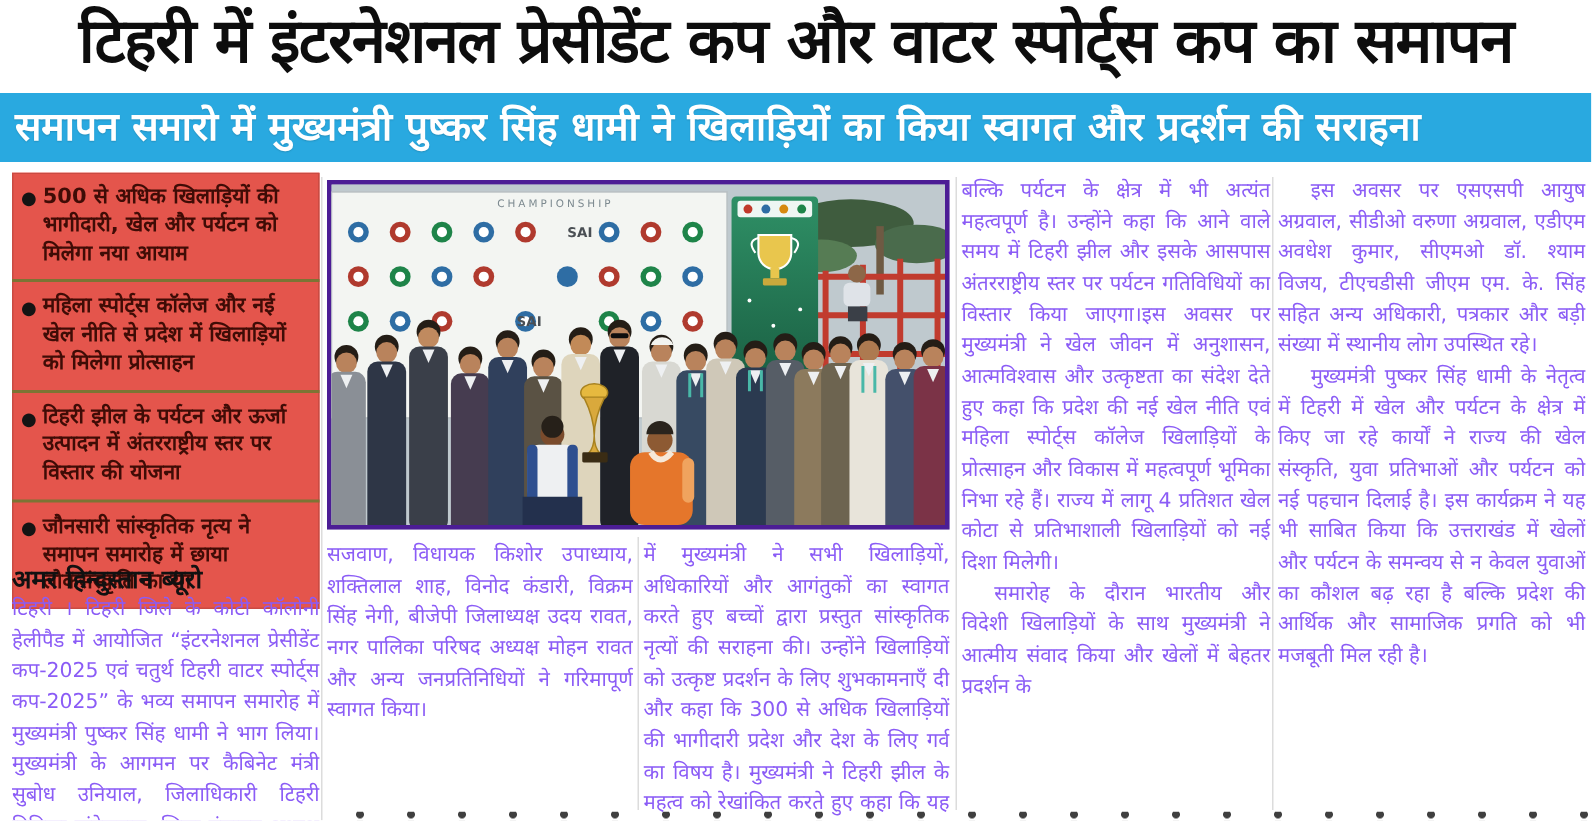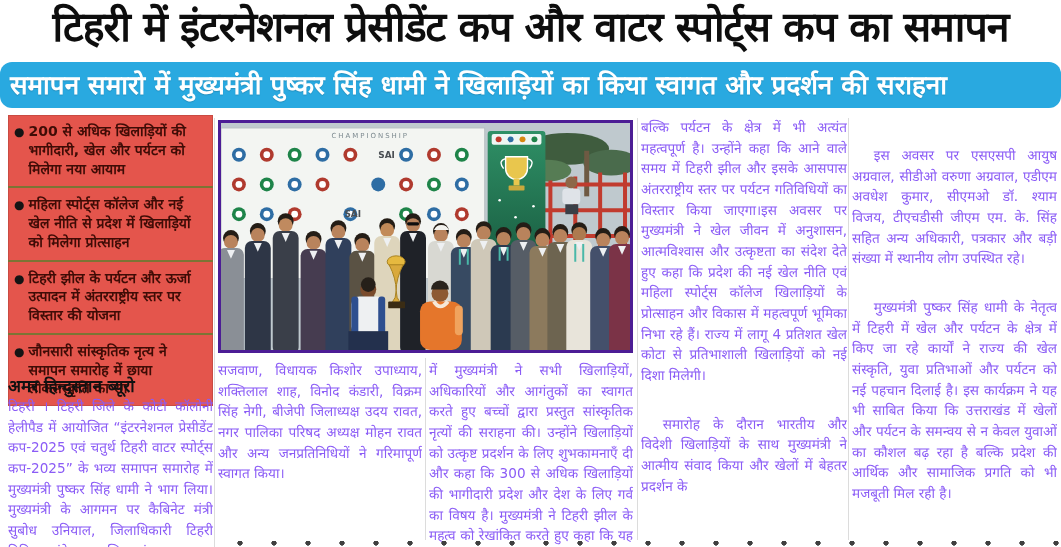--- a/index.html
+++ b/index.html
@@ -11,41 +11,40 @@
   .headline{
     position:absolute;left:0;top:-6px;width:1061px;height:64px;
     font-size:41px;font-weight:800;color:#0d0d0d;letter-spacing:-1px;
     line-height:66px;text-align:center;white-space:nowrap;overflow:hidden;
   }
   .subbar{
     position:absolute;left:0;top:62px;width:1061px;height:46px;background:#29a9e0;
     color:#ffffff;font-size:26px;font-weight:800;line-height:47px;
     padding-left:10px;box-sizing:border-box;white-space:nowrap;overflow:hidden;
     text-shadow:0 1px 1px rgba(0,0,0,.15);
-    border-radius:12px;
   }
   
   .hl-box{
     position:absolute;left:8px;top:115px;width:205px;background:#e4554c;
     box-shadow:inset 0 0 0 1px #c94b42;
   }
   .hl-item{
     display:flex;padding:7px 7px 8px 6px;border-bottom:2px solid #7c7434;
     font-weight:700;font-size:14px;line-height:1.34;color:#3f0c06;text-align:left;
   }
   .hl-item:last-child{border-bottom:none;}
   .hl-dot{flex:0 0 auto;color:#141414;font-size:12px;margin:2px 4px 0 0;}
   
   .byline{
     position:absolute;left:8px;top:374px;width:205px;
     font-weight:700;font-size:17px;color:#111111;
   }
   .col{position:absolute;font-size:13.6px;line-height:1.52;text-align:justify;color:#8b5cf6;overflow:hidden;}
   .col p{margin:0;}
-  .col p.indent{text-indent:1.6em;margin-top:28px;}
+  .col p.indent{text-indent:1.6em;}
   #col1{left:8px;top:396px;width:205px;height:151px;}
   #col2{left:218px;top:360px;width:204px;height:187px;}
   #col3{left:429px;top:360px;width:204px;height:187px;}
   #col4{left:641px;top:117px;width:206px;height:430px;}
   #col5{left:852px;top:117px;width:205px;height:430px;}
   
   .vrule{position:absolute;width:1px;background:#dcdcdc;}
   #vr1{left:214px;top:118px;height:429px;}
   #vr2{left:425px;top:358px;height:182px;}
   #vr3{left:637px;top:118px;height:422px;}
@@ -68,21 +67,21 @@
 
 <div id="page">
 
   <div class="headline">टिहरी में इंटरनेशनल प्रेसीडेंट कप और वाटर स्पोर्ट्स कप का समापन</div>
 
   <div class="subbar">समापन समारो में मुख्यमंत्री पुष्कर सिंह धामी ने खिलाड़ियों का किया स्वागत और प्रदर्शन की सराहना</div>
 
   <div class="hl-box">
     <div class="hl-item">
       <span class="hl-dot">●</span>
-      <span>200 से अधिक खिलाड़ियों की भागीदारी, खेल और पर्यटन को मिलेगा नया आयाम</span>
+      <span>500 से अधिक खिलाड़ियों की भागीदारी, खेल और पर्यटन को मिलेगा नया आयाम</span>
     </div>
     <div class="hl-item">
       <span class="hl-dot">●</span>
       <span>महिला स्पोर्ट्स कॉलेज और नई खेल नीति से प्रदेश में खिलाड़ियों को मिलेगा प्रोत्साहन</span>
     </div>
     <div class="hl-item">
       <span class="hl-dot">●</span>
       <span>टिहरी झील के पर्यटन और ऊर्जा उत्पादन में अंतरराष्ट्रीय स्तर पर विस्तार की योजना</span>
     </div>
     <div class="hl-item">

